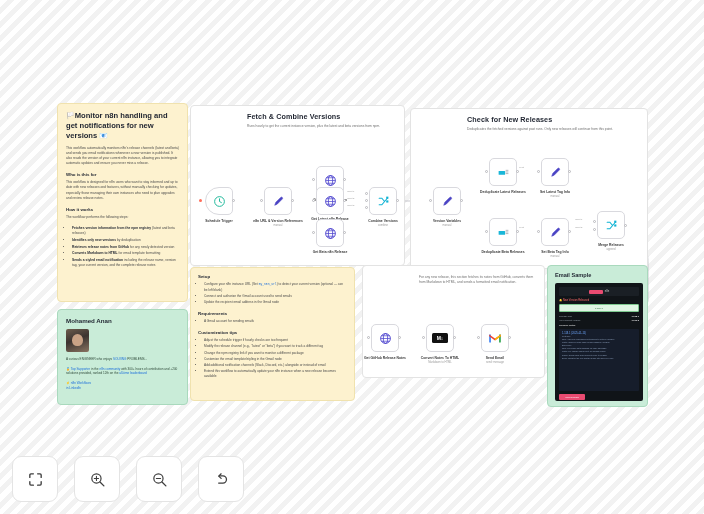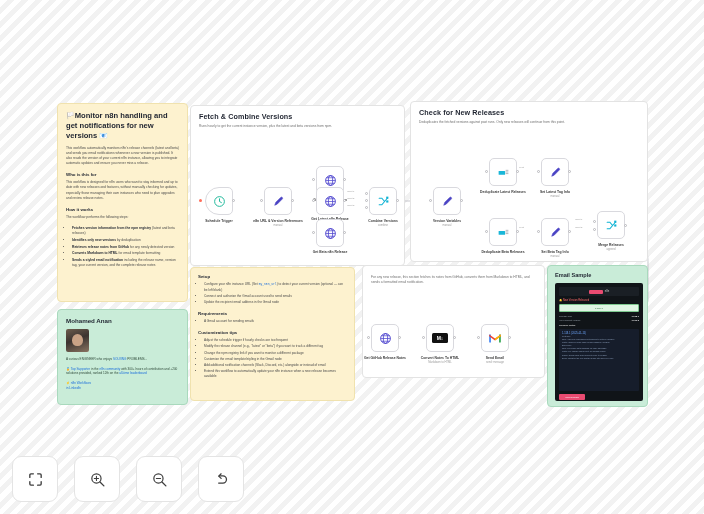--- a/index.html
+++ b/index.html
@@ -43,26 +43,26 @@
     border-radius:50% 50% 45% 45%;background:#c9a286;}
   #author-note p{font-size:3.1px;line-height:4.6px;margin:5px 0 3px 0;color:#2f4a3a;}
   #author-note .lnk{color:#1a6ddb;}
   #author-note .red{color:#c0392b;font-weight:bold;}
   #author-note .links{margin-top:5px;}
   #author-note .links div{font-size:3.1px;line-height:5px;color:#1a6ddb;}
 
   
   .wnote{background:#ffffff;border:1px solid #e3e3e3;}
   #sec-fetch{left:190px;top:105px;width:215px;height:161px;}
-  #sec-check{left:410px;top:101px;width:238px;height:161px;}
+  #sec-check{left:410px;top:108px;width:238px;height:161px;}
   #sec-setup{left:190px;top:267px;width:165px;height:134px;background:#fdf2cf;border:1px solid #f0e2ae;padding:6px 7px;overflow:hidden;}
   #sec-format{left:362px;top:265px;width:183px;height:113px;}
   #sec-email{left:547px;top:265px;width:101px;height:142px;background:#c9ecd8;border:1px solid #a9d9bd;padding:6px 7px;}
 
-  .wnote .hdr{padding:6px 8px 0 8px;}
+  .wnote .hdr{padding:6px 8px 0 8px;margin-left:48px;}
   .wnote .hdr .t{font-size:7.2px;font-weight:bold;color:#1f2430;letter-spacing:.1px;}
   .wnote .hdr .s{font-size:3.3px;line-height:5px;color:#6f6f6f;margin-top:3px;}
 
   
   #sec-setup h3{font-size:4.4px;margin:0 0 3px 0;color:#1f2430;font-weight:bold;}
   #sec-setup ul{margin:0 0 6px 0;padding-left:6px;}
   #sec-setup li{font-size:3.2px;line-height:4.8px;color:#4a4a4a;margin-bottom:1.5px;}
   #sec-setup code{color:#1a6ddb;font-family:"Liberation Mono",monospace;font-size:3px;}
 
   #sec-email .etitle{font-size:5.6px;font-weight:bold;color:#1f2430;margin-bottom:5px;}

